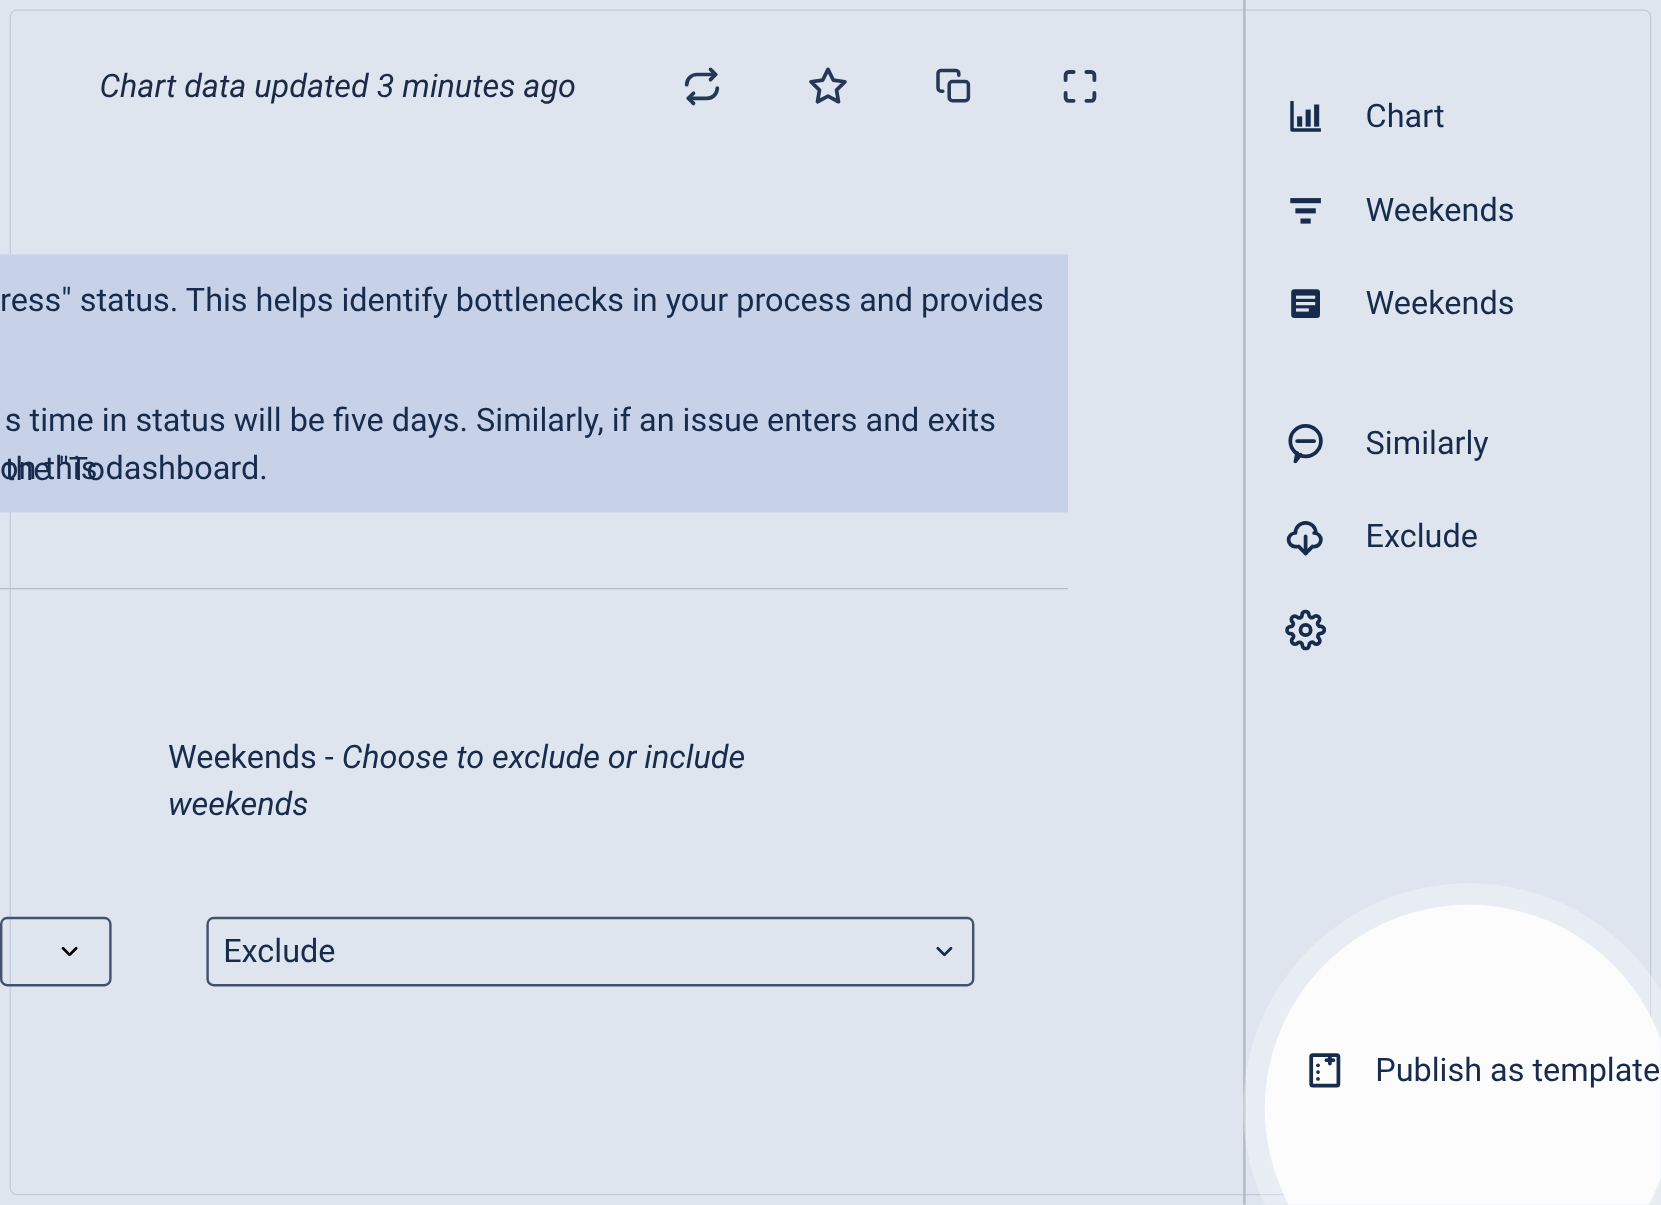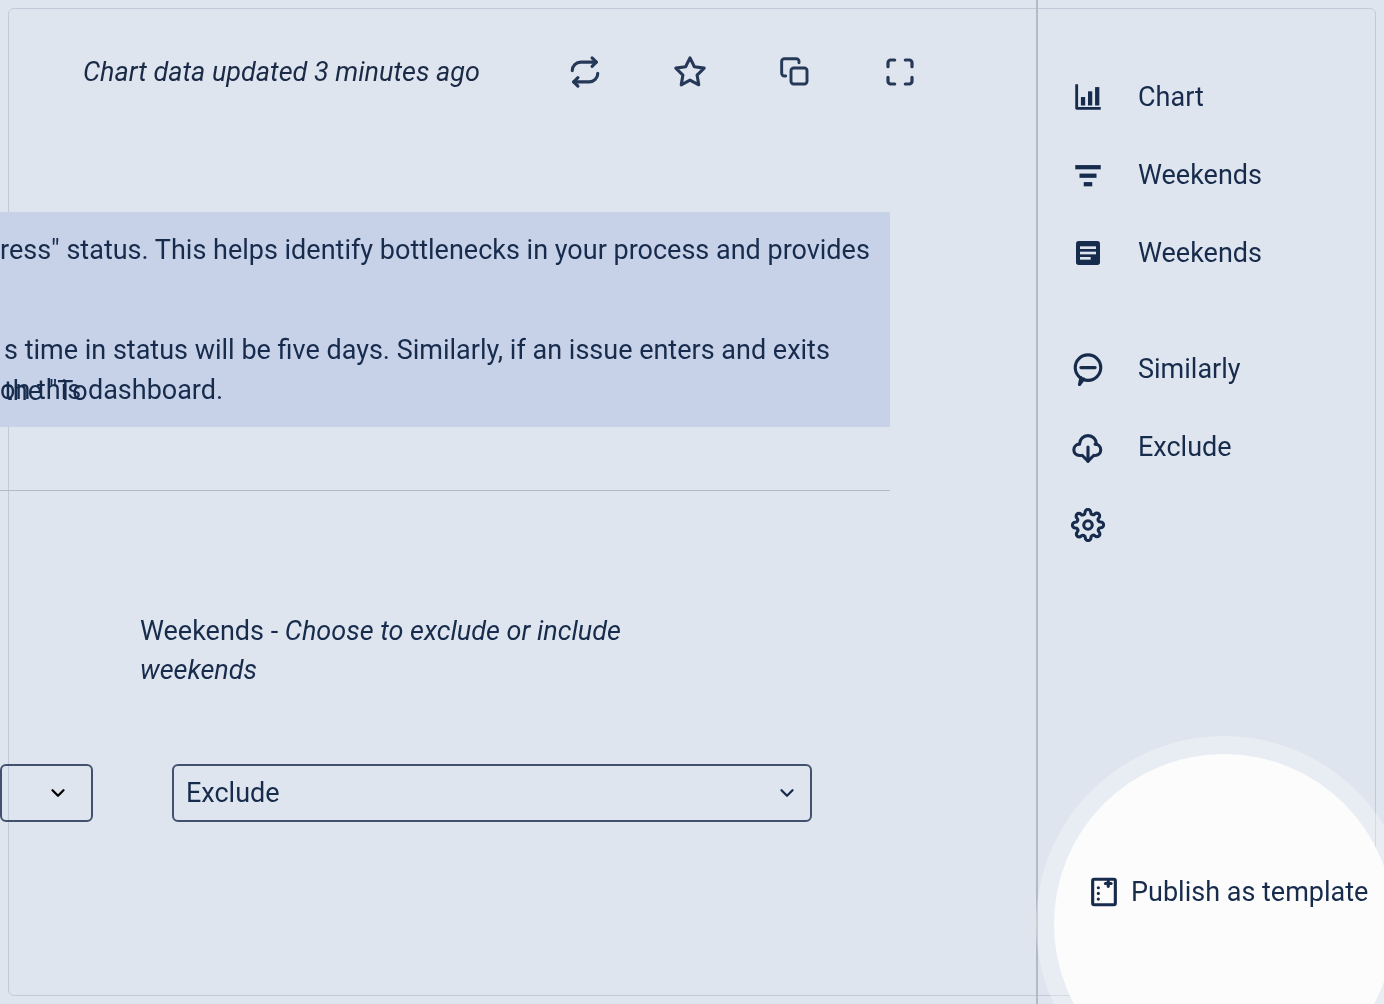--- a/index.html
+++ b/index.html
@@ -176,21 +176,21 @@
       box-shadow: 0 0 0 18px rgba(255,255,255,0.3);
       display: flex;
       align-items: center;
       justify-content: flex-start;
       padding-left: 32px;
       gap: 24px;
     }
     .spotlight-content {
       display: flex;
       align-items: center;
-      gap: 9px;
+      gap: 24px;
       color: #172b4d;
       font-size: 27px;
       margin-top: -65px;
     }
     svg {
       display: block;
     }
   </style>
 </head>
 <body>

